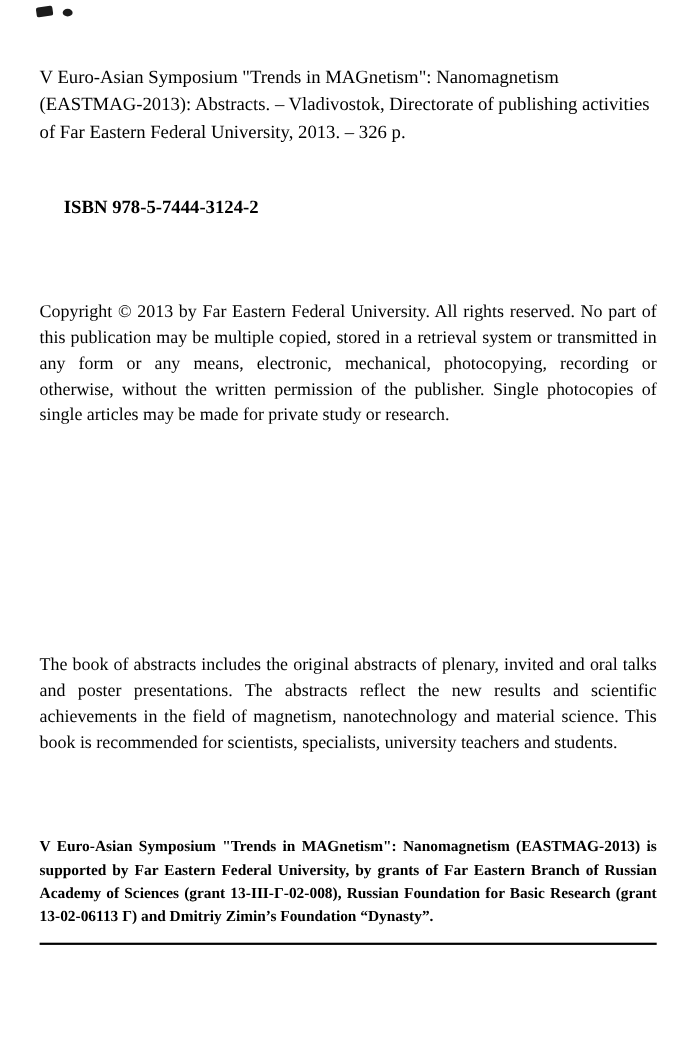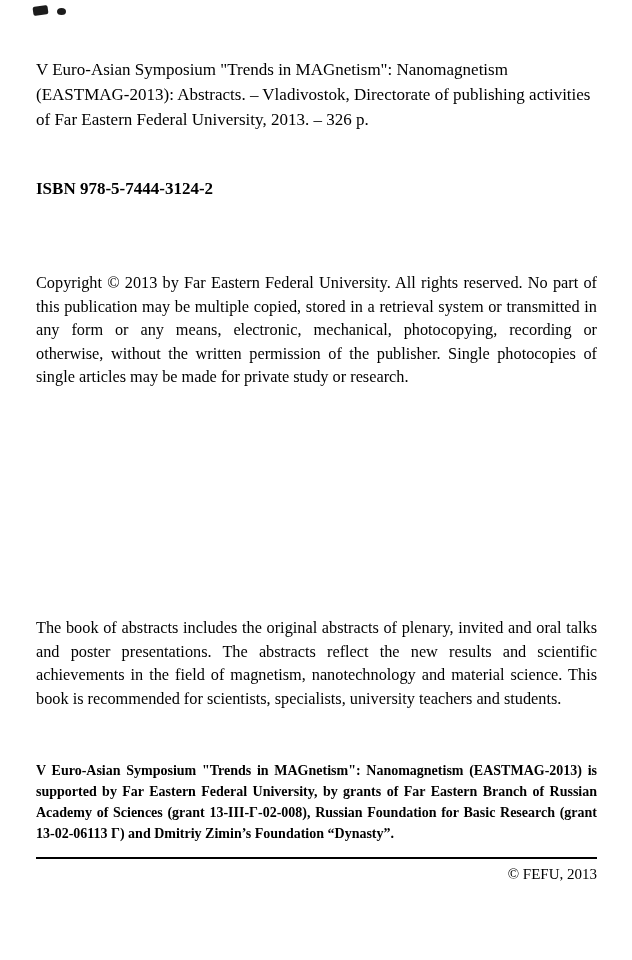--- a/index.html
+++ b/index.html
@@ -23,34 +23,34 @@
   .citation {
     top: 57px;
     font-size: 17px;
     line-height: 25px;
     text-align: left;
   }
   .isbn {
     top: 179px;
     font-size: 17px;
     font-weight: bold;
+    margin-left: 22px;
   }
   .copyright {
     top: 247px;
     font-size: 16.3px;
     line-height: 23.6px;
     text-align: justify;
     margin-top: 24px;
   }
   .description {
     top: 592px;
     font-size: 16.3px;
     line-height: 23.6px;
     text-align: justify;
-    margin-top: 24px;
   }
   .funding {
     top: 760px;
     font-size: 14px;
     font-weight: bold;
     line-height: 21px;
     text-align: justify;
   }
   .divider {
     position: absolute;
@@ -83,15 +83,14 @@
   <p class="block isbn">ISBN 978-5-7444-3124-2</p>
 
   <p class="block copyright">Copyright © 2013 by Far Eastern Federal University. All rights reserved. No part of this publication may be multiple copied, stored in a retrieval system or transmitted in any form or any means, electronic, mechanical, photocopying, recording or otherwise, without the written permission of the publisher. Single photocopies of single articles may be made for private study or research.</p>
 
   <p class="block description">The book of abstracts includes the original abstracts of plenary, invited and oral talks and poster presentations.  The abstracts reflect the new results and scientific achievements in the field of magnetism, nanotechnology and material science. This book is recommended for scientists, specialists, university teachers and students.</p>
 
   <p class="block funding">V Euro-Asian Symposium "Trends in MAGnetism": Nanomagnetism (EASTMAG-2013) is supported by Far Eastern Federal University, by grants of Far Eastern Branch of Russian Academy of Sciences (grant 13-III-Г-02-008), Russian Foundation for Basic Research (grant 13-02-06113 Г) and Dmitriy Zimin’s Foundation “Dynasty”.</p>
 
   <hr class="divider">
 
-  <p class="block footer-copyright">© FEFU, 2013</p>
 
 </div>
 
 </body></html>

